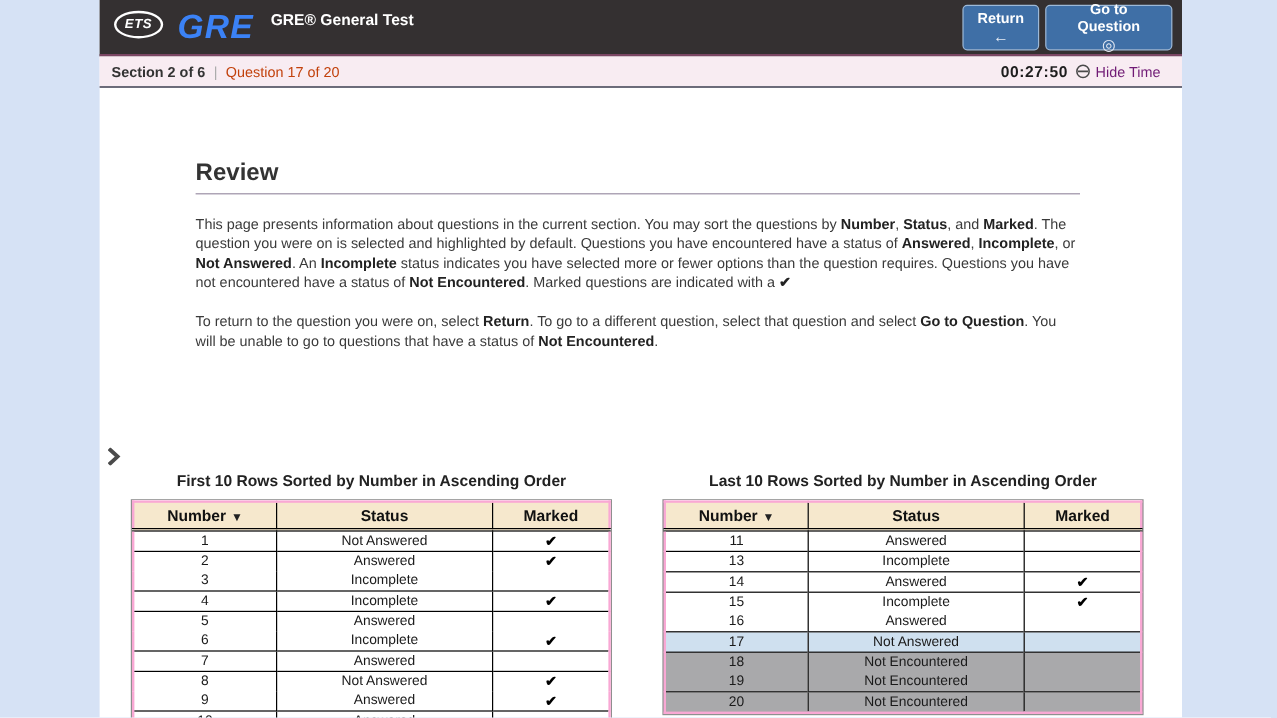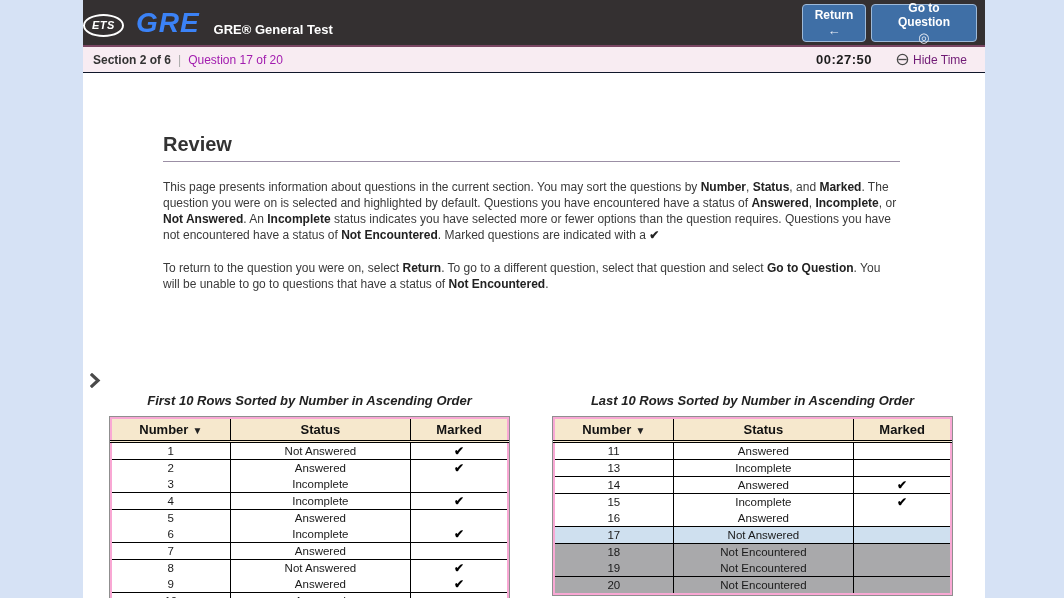--- a/index.html
+++ b/index.html
@@ -12,21 +12,21 @@
   .app{
     position:absolute;left:83px;top:0;width:902px;height:598px;
     background:#ffffff;
   }
   
   .topbar{
     height:45px;background:var(--header-bg,#343031);
     border-bottom:2px solid var(--accent-line,#7a4663);
     display:flex;align-items:center;
   }
-  .logo-group{display:flex;align-items:flex-end;}
+  .logo-group{display:flex;align-items:flex-start;padding-left:12px;}
   .ets-oval{
     border:2px solid #fff;border-radius:50%;
     color:#fff;font-style:italic;font-weight:bold;font-size:11px;
     padding:4px 7px;line-height:1;letter-spacing:.5px;
   }
   .gre-logo{
     color:#3b82f6;font-style:italic;font-weight:bold;font-size:28px;
     margin-left:12px;letter-spacing:1px;line-height:1;
   }
   .product-title{color:#fff;font-weight:bold;font-size:13px;margin-left:14px;}
@@ -43,35 +43,35 @@
   .btn-return{width:64px;}
   .btn-goto{width:106px;}
   
   .sectionbar{
     height:25px;background:var(--section-bar-bg,#f8ecf2);
     border-bottom:1px solid #0f172a;
     display:flex;align-items:center;padding:0 10px;font-size:12px;
   }
   .section-label{font-weight:bold;color:#333;}
   .bar-sep{color:#aaa;margin:0 7px;}
-  .question-label{color:#a21caf;}
-  .timer-group{margin-left:auto;display:flex;align-items:center;gap:24px;margin-right:8px;}
+  .question-label{color:#c2410c;}
+  .timer-group{margin-left:auto;display:flex;align-items:center;gap:6px;margin-right:8px;}
   .timer{font-weight:bold;color:#1d1d1d;font-size:13px;letter-spacing:.5px;}
   .hide-time{display:flex;align-items:center;gap:4px;color:#701a75;font-size:12px;cursor:pointer;}
   
   .content{position:relative;height:525px;margin-top:38px;}
   .review-title{margin:0;padding:22px 0 0 80px;font-size:20px;font-weight:bold;color:#333;}
   .review-underline{margin:5px 0 0 80px;width:737px;border-bottom:1px solid #9b8fa5;height:0;}
   .para{margin:17px 0 0 80px;width:737px;font-size:12px;line-height:16px;color:#3a3a3a;}
   .para b{color:#222;}
   .expand-chevron{position:absolute;left:7px;top:262px;cursor:pointer;line-height:0;}
   
   .tables-row{display:flex;gap:44px;margin:101px 0 0 27px;}
   .table-block{width:399px;}
-  .table-title{text-align:center;font-weight:bold;font-size:13px;color:#222;margin-bottom:9px;font-style:italic;}
+  .table-title{text-align:center;font-weight:bold;font-size:13px;color:#222;margin-bottom:9px;}
   table.review-table{
     width:100%;border-collapse:collapse;border:2px solid #f9a8d4;
     box-shadow:0 0 0 1px #8f8f8f;table-layout:fixed;
   }
   .review-table th{
     background:var(--table-header-bg,#f6e8cd);
     font-size:13px;font-weight:bold;color:#111;height:21px;padding:0;
   }
   .review-table thead tr{border-bottom:3px double #000;}
   .review-table th:not(:first-child),.review-table td:not(:first-child){border-left:1px solid #000;}

